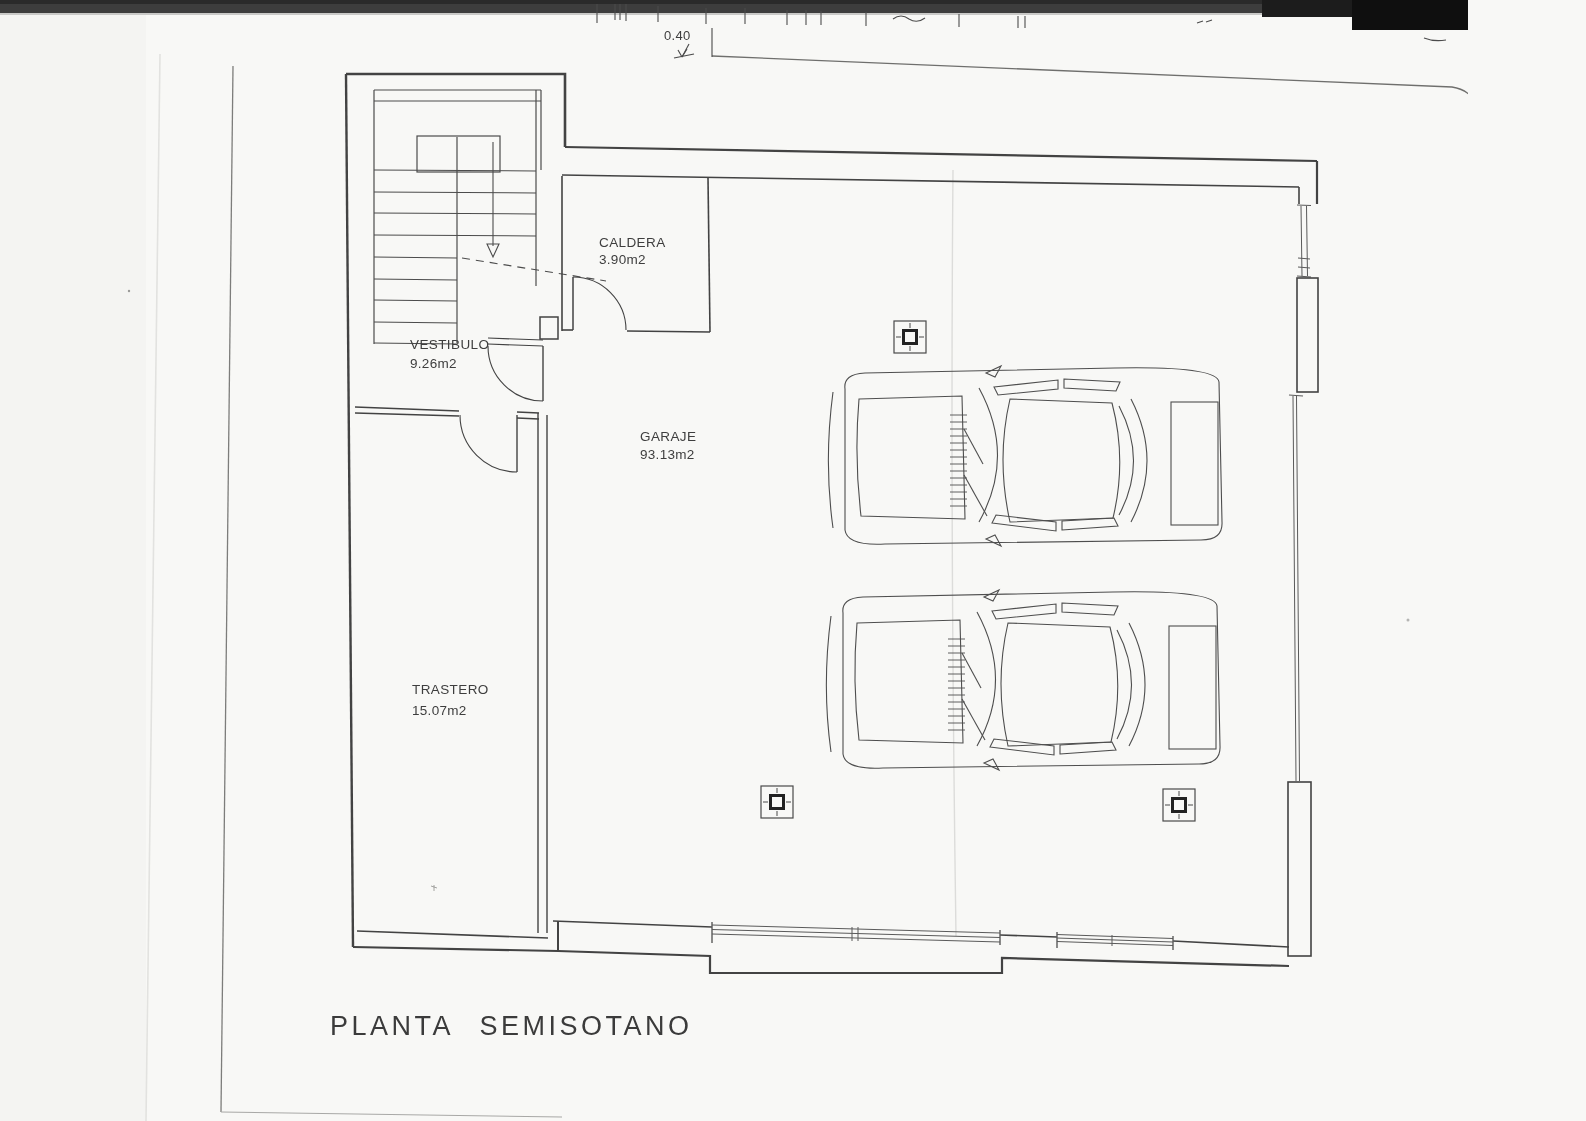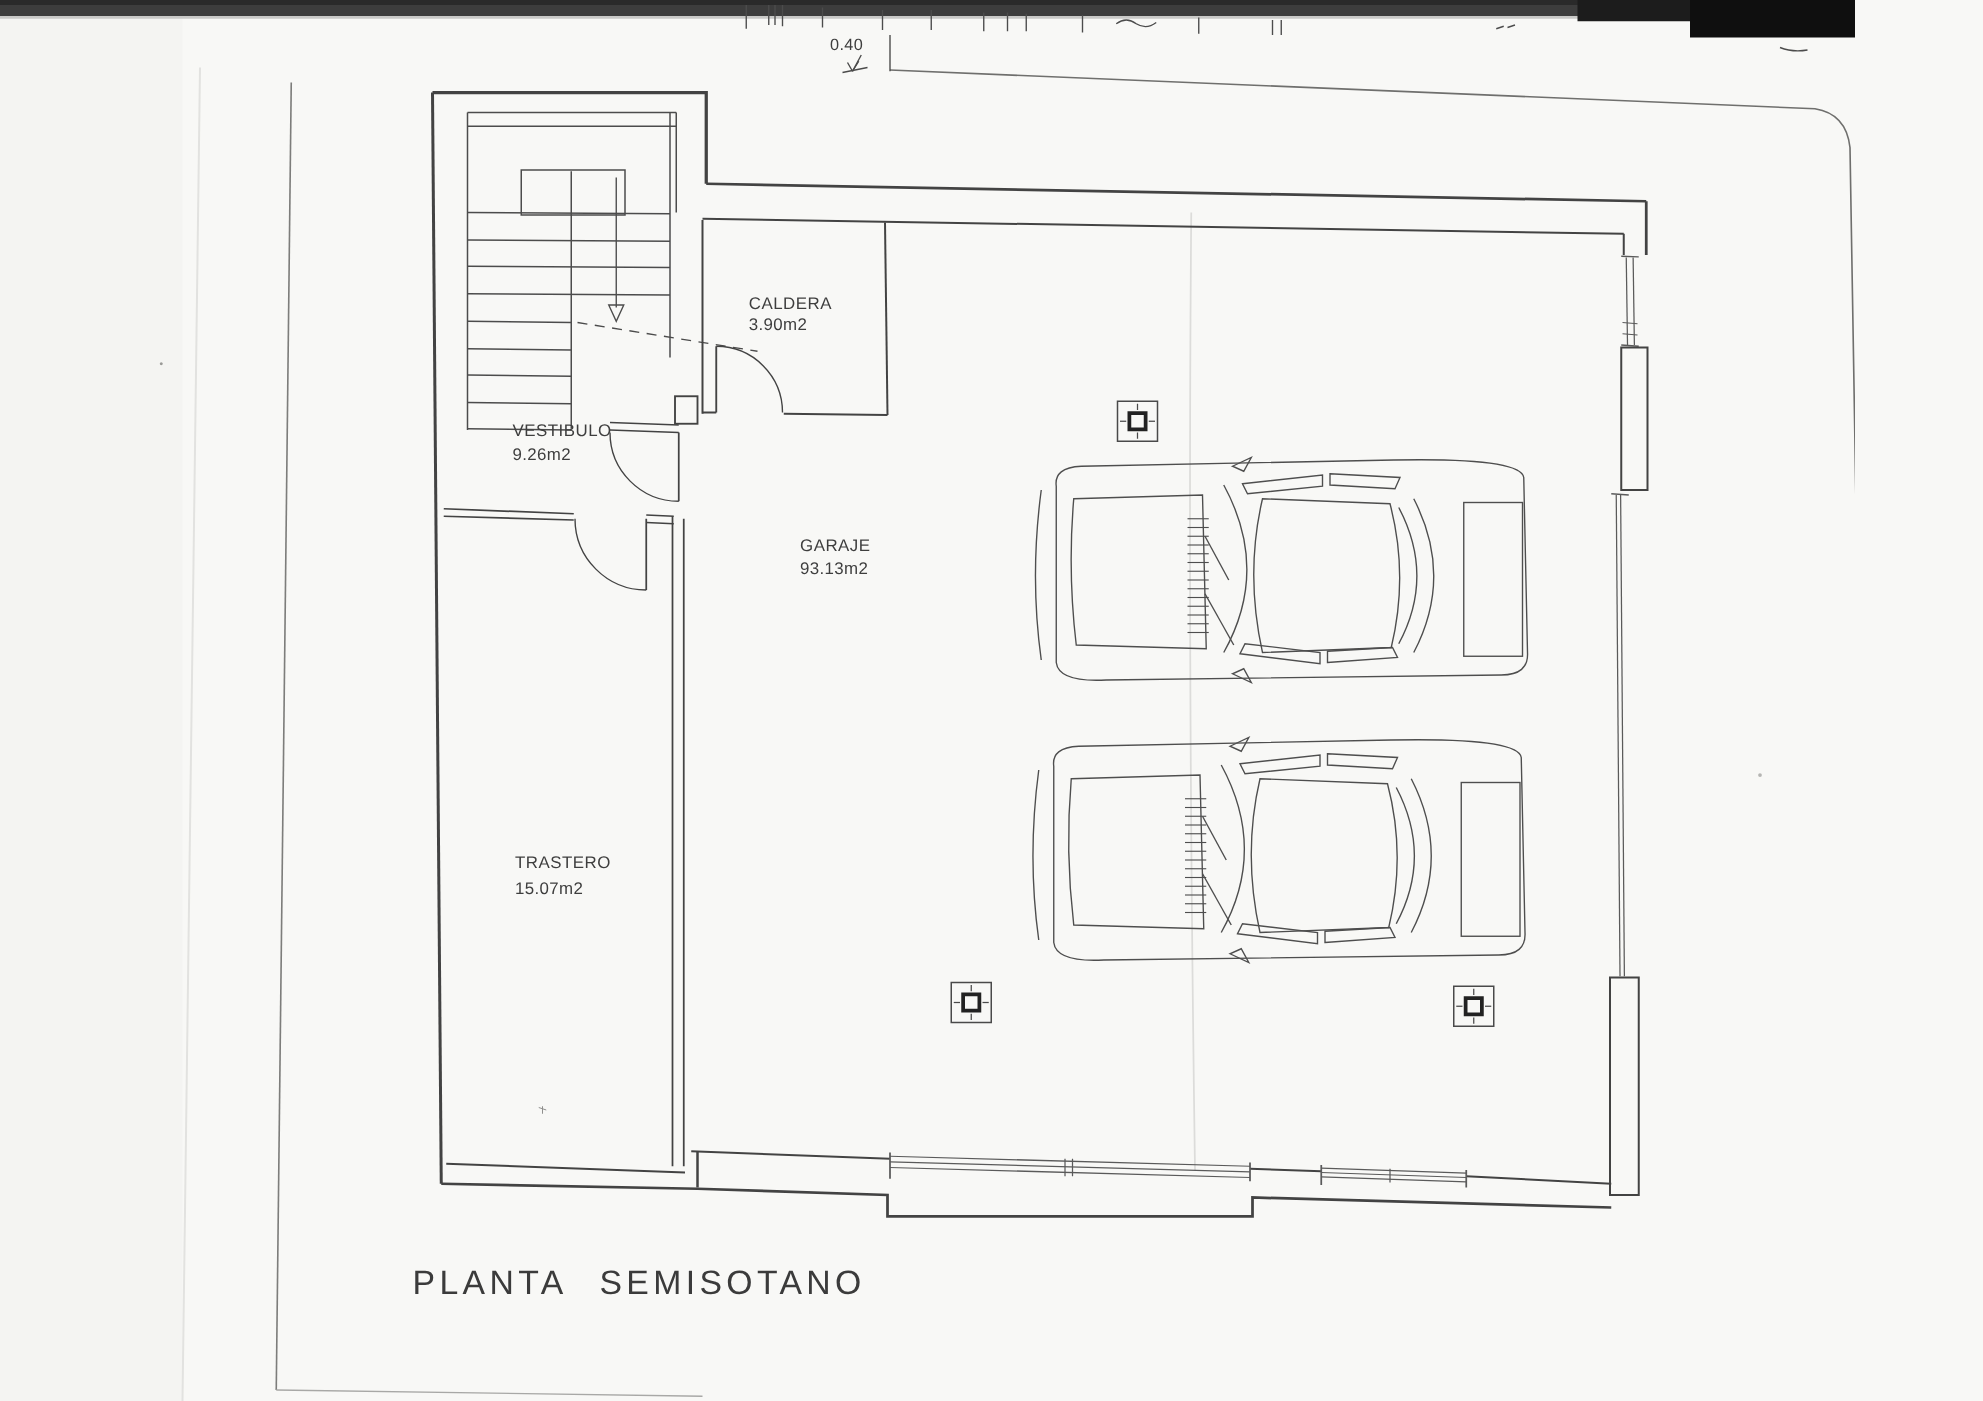--- a/index.html
+++ b/index.html
@@ -1,16 +1,16 @@
 <!DOCTYPE html>
 <html><head>
 <meta charset="utf-8">
 <style>
   html,body{margin:0;padding:0;background:#f8f8f6;}
-  .stage{position:relative;width:1468px;height:1121px;overflow:hidden;background:#f97316;font-family:"Liberation Sans",sans-serif;padding-left:16px;}
+  .stage{position:relative;width:1468px;height:1121px;overflow:hidden;background:#f97316;font-family:"Liberation Sans",sans-serif;}
   svg{position:absolute;left:0;top:0;display:block;}
   text{font-family:"Liberation Sans",sans-serif;fill:#3e3e3e;}
   .room-name{font-size:13.5px;letter-spacing:.4px;}
   .room-area{font-size:13.5px;letter-spacing:.3px;}
   .dim-text{font-size:13px;letter-spacing:.3px;}
   .sheet-title{font-size:27px;letter-spacing:3.5px;word-spacing:16px;fill:#3b3b3b;}
 </style>
 </head>
 <body>
 

